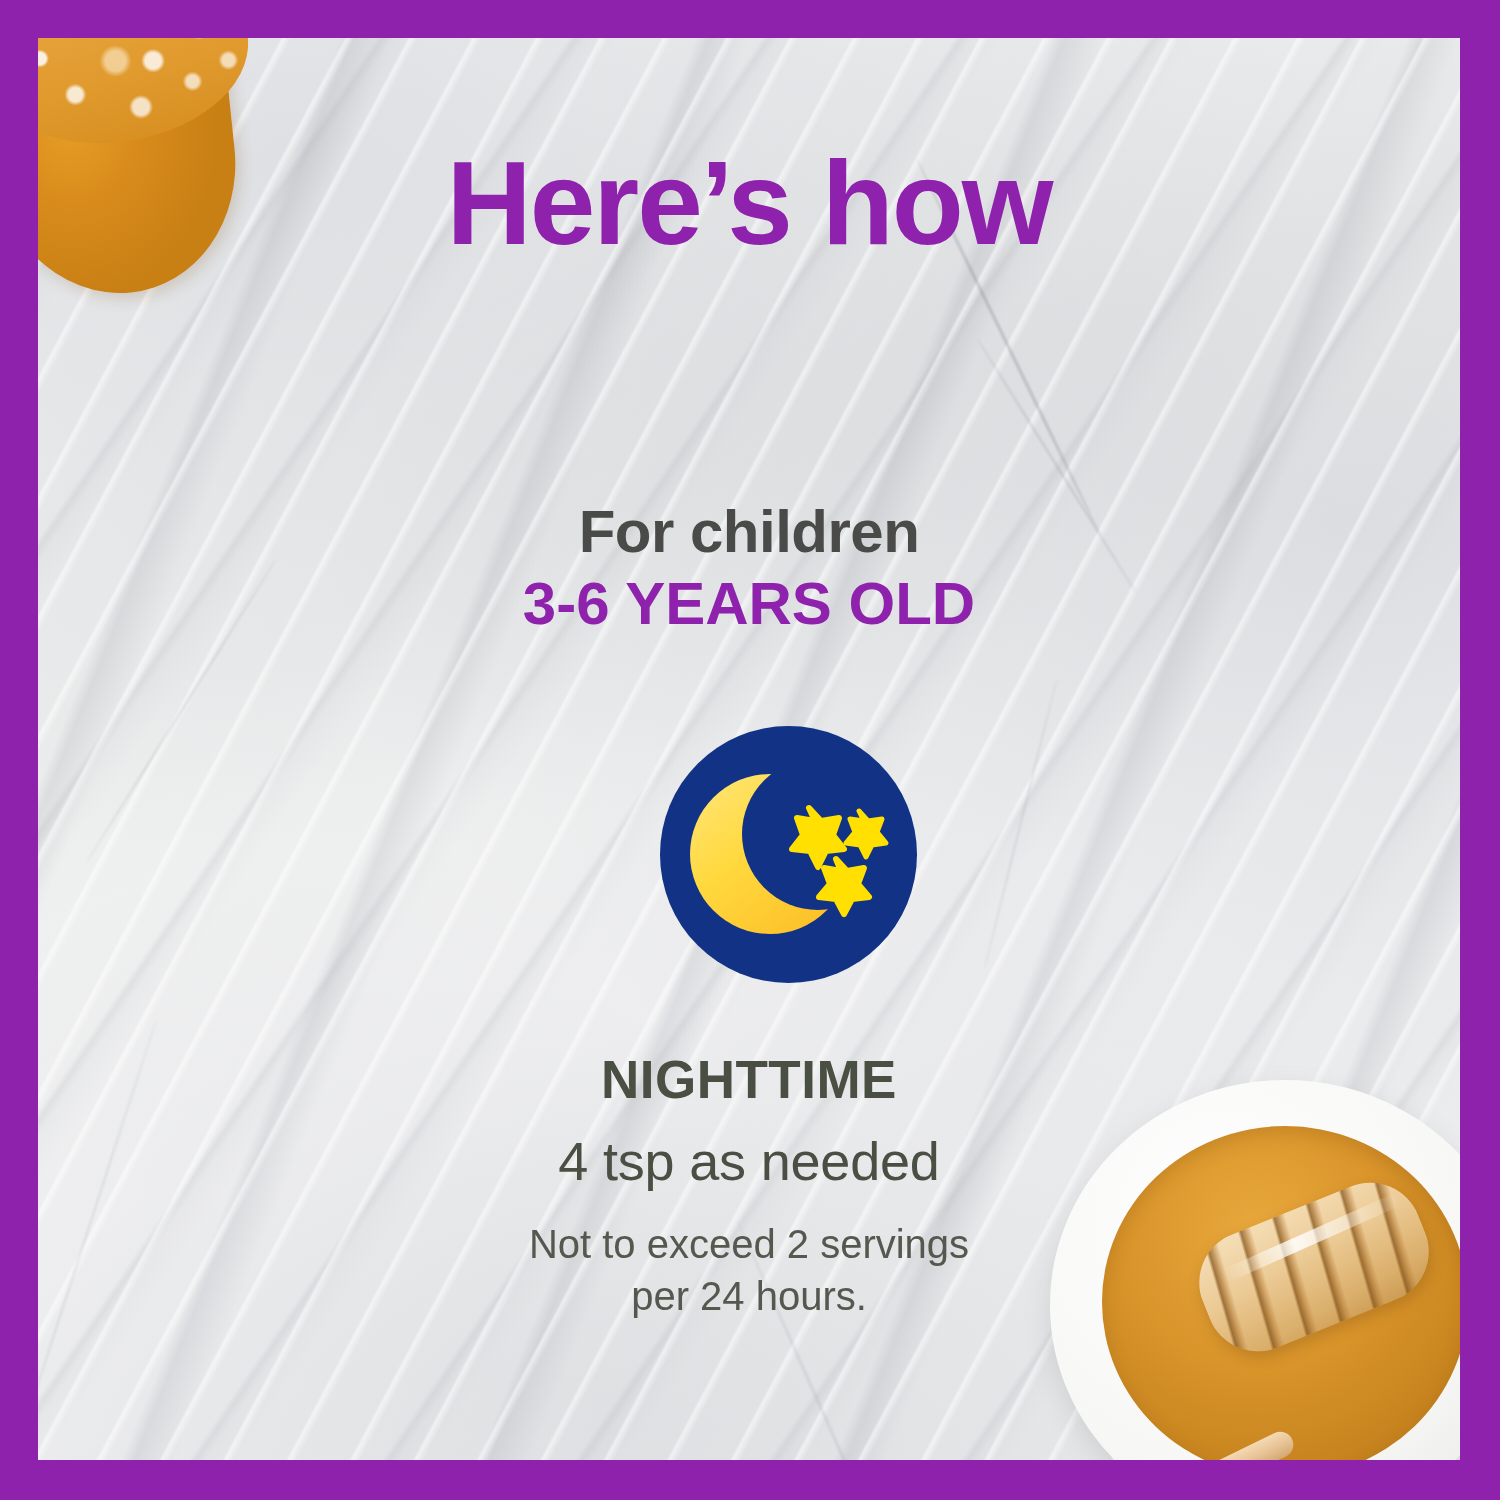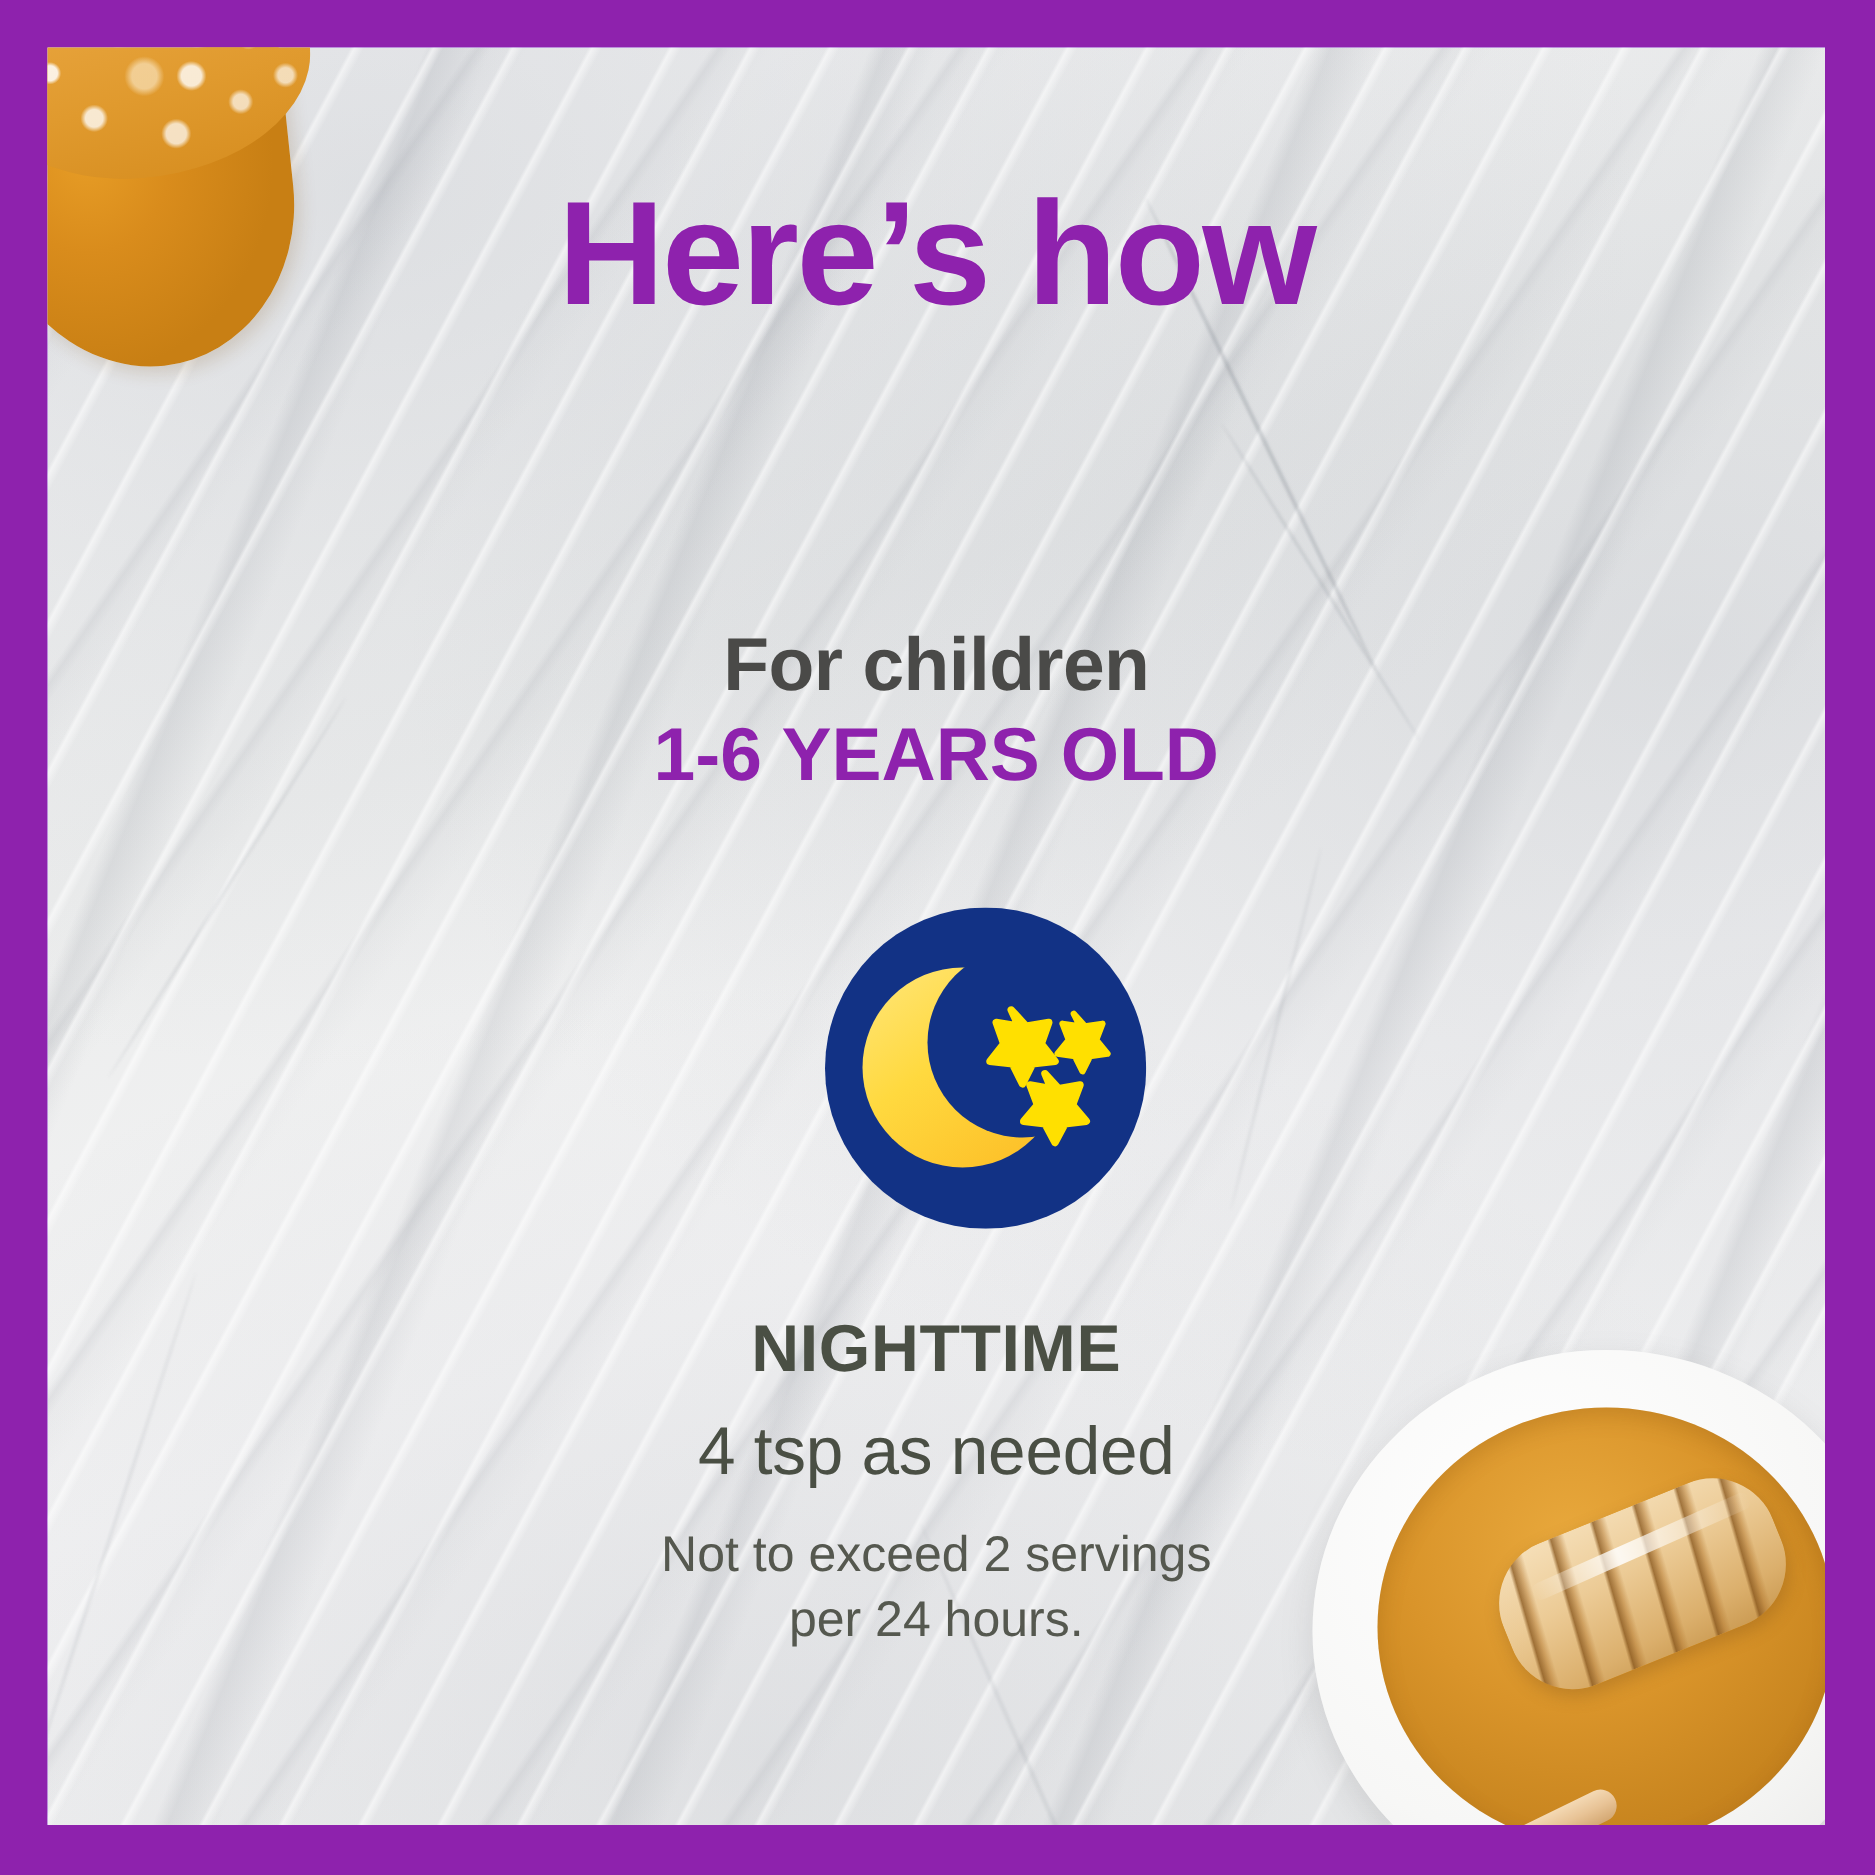--- a/index.html
+++ b/index.html
@@ -16,21 +16,21 @@
     width:1500px; height:1500px;
     background:#8E22AD;
   }
 
   
   #photo{
     position:absolute;
     left:38px; top:38px;
     width:1422px; height:1422px;
     overflow:hidden;
-    background:#c4b5fd;
+    background:#fde047;
   }
 
   
   #marble{
     position:absolute; inset:0;
     background:
       
       repeating-linear-gradient(118deg,
         rgba(255,255,255,0) 0px,
         rgba(255,255,255,0) 46px,
@@ -245,21 +245,21 @@
     </div>
 
     <div id="content">
 
       <h1 id="headline">
         <span class="l">Here’s how</span>
       </h1>
 
       <div id="audience">
         <div id="audience-line1">For children</div>
-        <div id="audience-line2">1-6 YEARS OLD</div>
+        <div id="audience-line2">3-6 YEARS OLD</div>
       </div>
 
       <div id="moon-badge">
         <svg viewBox="0 0 257 257" xmlns="http://www.w3.org/2000/svg">
           <defs>
             <linearGradient id="moonGrad" x1="18%" y1="10%" x2="82%" y2="95%">
               <stop offset="0%" stop-color="#FFE77F"></stop>
               <stop offset="38%" stop-color="#FFD93F"></stop>
               <stop offset="72%" stop-color="#FDC32B"></stop>
               <stop offset="100%" stop-color="#F9A52B"></stop>

